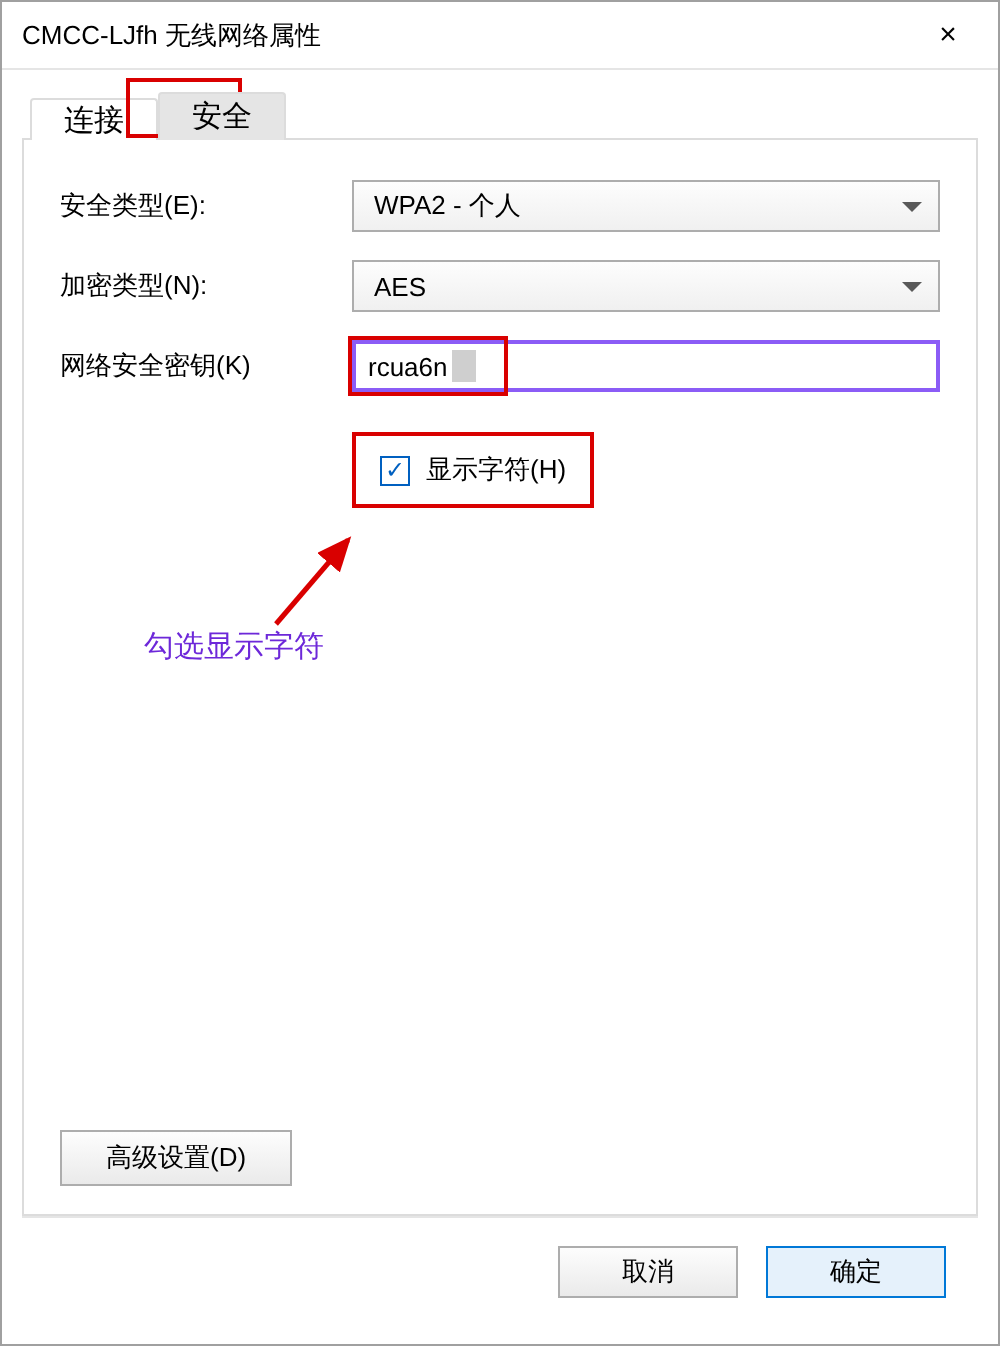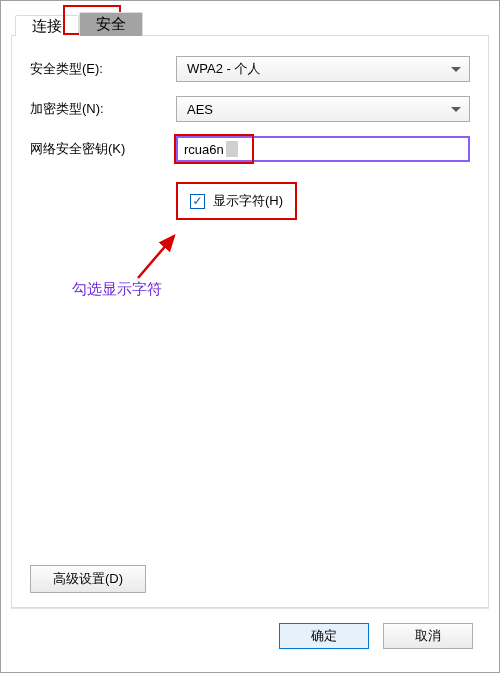--- a/index.html
+++ b/index.html
@@ -22,21 +22,21 @@
   .tabs { display: flex; align-items: flex-end; height: 26px; padding-left: 4px; }
   .tab {
     height: 24px; padding: 0 16px; display:flex; align-items:center;
     border: 1px solid #dcdcdc; border-bottom: none;
     background: #fff; margin-right: 0px;
     position: relative; top: 1px;
     font-size: 15px; cursor: default;
     border-top-left-radius: 2px; border-top-right-radius: 2px;
   }
   .tab.inactive { top: 2px; height: 22px; }
-  .tab.active { background: #a3a3a3; z-index: 2; }
+  .tab.active { background: #e5e5e5; z-index: 2; }
   .tabline { border-top: 1px solid #dcdcdc; }
   .tab-hl { position:absolute; border:2px solid #d90000; pointer-events:none; }
 
   .sheet {
     flex:1; border: 1px solid #dcdcdc; border-top: none;
     padding: 20px 18px 14px 18px;
     display:flex; flex-direction:column;
     background:#fff;
   }
 
@@ -80,20 +80,26 @@
   .footer .btn { min-width: 90px; height: 26px; padding: 0 10px; }
   .footer .btn.primary { border:1px solid #0078d7; background:#e5f1fb; }
 
   .rel { position:relative; }
 </style>
 </head>
 <body>
 
 <div class="window">
 
+  <div class="titlebar">
+    <div class="title">CMCC-LJfh 无线网络属性</div>
+    <div class="close">
+      <span>×</span>
+    </div>
+  </div>
 
   <div class="client rel">
 
     <div class="tabs-wrap rel">
       <div class="tabs">
         <div class="tab inactive">
           <span>连接</span>
         </div>
         <div class="tab active">
           <span>安全</span>
@@ -159,22 +165,22 @@
 
       <div class="adv-area">
         <div class="btn">
           <span>高级设置(D)</span>
         </div>
       </div>
 
     </div>
 
     <div class="footer">
+      <div class="btn">
+        <span>取消</span>
+      </div>
       <div class="btn primary">
         <span>确定</span>
-      </div>
-      <div class="btn">
-        <span>取消</span>
       </div>
     </div>
 
   </div>
 </div>
 
 </body></html>

